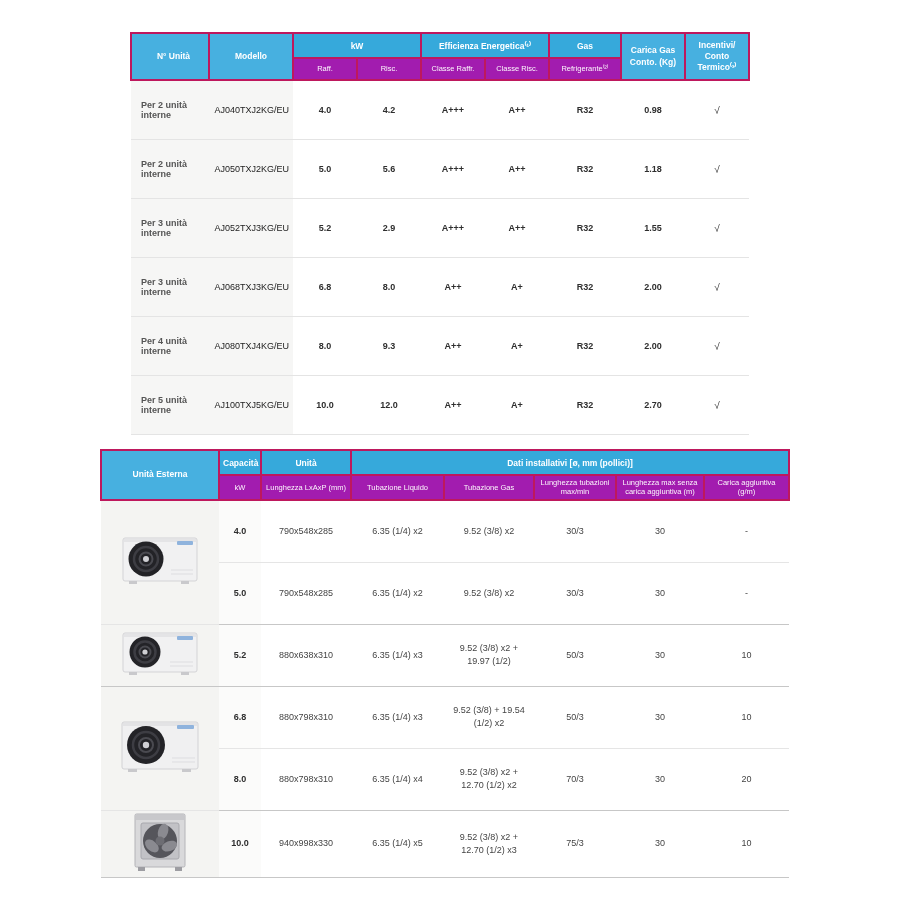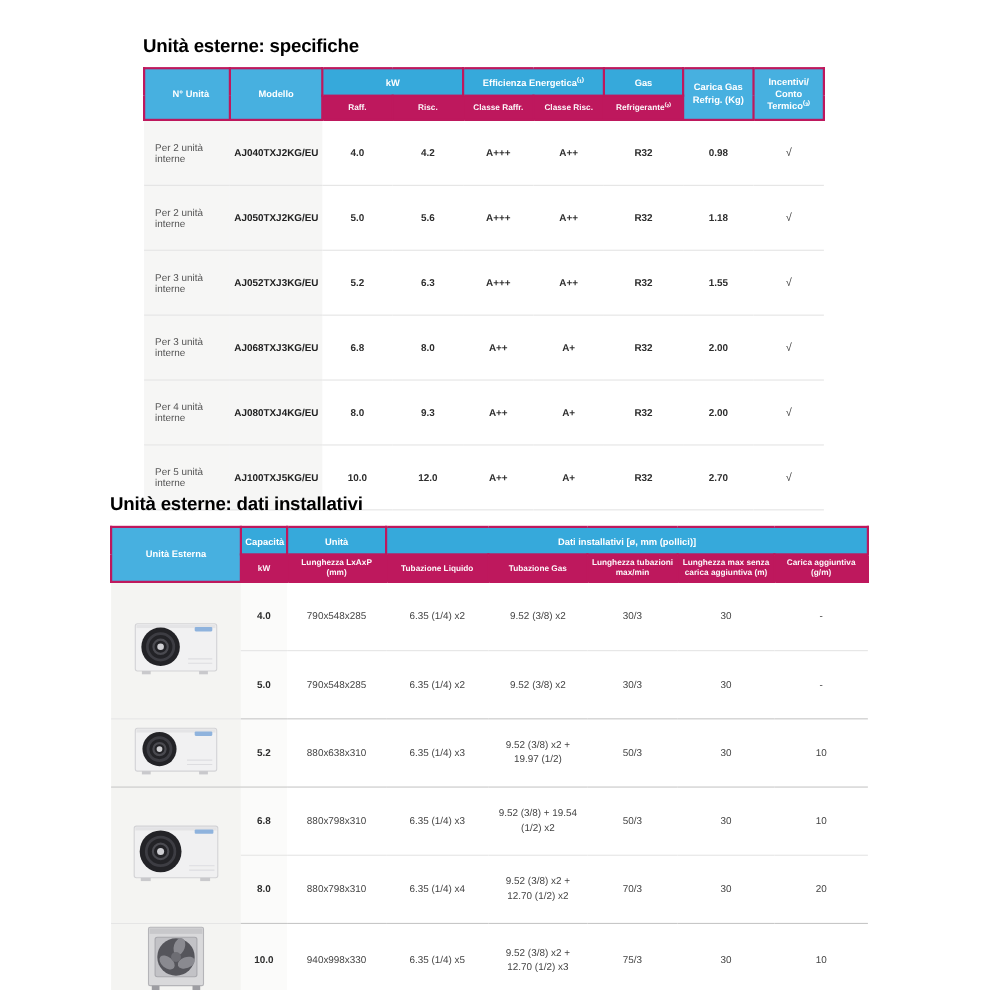--- a/index.html
+++ b/index.html
@@ -15,70 +15,69 @@
 
   table{border-collapse:collapse;table-layout:fixed;}
   #t1{width:618px;}
   #t2{width:688px;}
 
   th{
     color:#fff;font-weight:bold;vertical-align:middle;text-align:center;
     border:2px solid #be185d;padding:2px 3px;
   }
   .htop{background:#36a9db;font-size:8.5px;height:19px;}
-  .hsub{background:#be185d;font-size:7.5px;font-weight:bold;color:rgba(255,255,255,0.97);height:16px;line-height:1.25;text-align:center;}
+  .hsub{background:#a21caf;font-size:7.5px;font-weight:normal;color:rgba(255,255,255,0.97);height:16px;line-height:1.25;text-align:center;}
   .hspan{background:#47b0e0;font-size:8.5px;line-height:1.3;}
   #t1 th.left{text-align:center;padding-left:10px;}
 
   #t1 td{
     height:54px;text-align:center;vertical-align:middle;font-size:9px;color:#333;
     border-bottom:1px solid #e4e4e4;padding:2px 4px;
   }
   #t1 td.shade{background:#f6f6f5;}
-  #t1 td.rowlabel{text-align:left;padding-left:10px;color:#555;font-weight:normal;}
-  #t1 td.model{font-weight:bold;color:#222;text-align:right;}
+  #t1 td.rowlabel{text-align:left;padding-left:10px;color:#555;font-weight:bold;}
+  #t1 td.model{font-weight:normal;color:#222;text-align:right;}
   #t1 td.val{font-weight:bold;color:#2e2e2e;}
   #t1 td.check{font-size:10px;color:#333;}
 
   #t2 td{
     height:57px;text-align:center;vertical-align:middle;font-size:9px;color:#444;
     padding:2px 5px;line-height:1.45;
   }
   #t2 tr.inner td{border-bottom:1px solid #e5e5e5;}
   #t2 tr.group-end td{border-bottom:1px solid #c7c7c7;}
   #t2 td.imgcell{background:#f4f4f2;border-bottom:1px solid #c7c7c7;padding:0;}
   #t2 td.cap{font-weight:bold;color:#2e2e2e;background:#fbfbfa;}
   #t2 tr.last td{height:60px;}
 </style>
 </head>
 <body>
 
 <div class="section" id="sec-specs">
-  <h2 class="sec-title">Unità esterne: specifiche</h2>
 
   <table id="t1">
     <colgroup>
       <col style="width:78px">
         <col style="width:84px">
         <col style="width:64px">
         <col style="width:64px">
       <col style="width:64px">
         <col style="width:64px">
         <col style="width:72px">
         <col style="width:64px">
         <col style="width:64px">
     </colgroup>
     <thead>
       <tr>
         <th rowspan="2" class="hspan left">N° Unità</th>
         <th rowspan="2" class="hspan">Modello</th>
         <th colspan="2" class="htop">kW</th>
         <th colspan="2" class="htop">Efficienza Energetica⁽¹⁾</th>
         <th class="htop">Gas</th>
-        <th rowspan="2" class="hspan">Carica Gas Refrig. (Kg)</th>
+        <th rowspan="2" class="hspan">Carica Gas Conto. (Kg)</th>
         <th rowspan="2" class="hspan">Incentivi/ Conto Termico⁽³⁾</th>
       </tr>
       <tr>
         <th class="hsub">Raff.</th>
         <th class="hsub">Risc.</th>
         <th class="hsub">Classe Raffr.</th>
         <th class="hsub">Classe Risc.</th>
         <th class="hsub">Refrigerante⁽²⁾</th>
       </tr>
     </thead>
@@ -102,21 +101,21 @@
         <td class="val">A+++</td>
         <td class="val">A++</td>
         <td class="val">R32</td>
         <td class="val">1.18</td>
         <td class="check">√</td>
       </tr>
       <tr>
         <td class="shade rowlabel">Per 3 unità interne</td>
         <td class="shade model">AJ052TXJ3KG/EU</td>
         <td class="val">5.2</td>
-        <td class="val">6.3</td>
+        <td class="val">2.9</td>
         <td class="val">A+++</td>
         <td class="val">A++</td>
         <td class="val">R32</td>
         <td class="val">1.55</td>
         <td class="check">√</td>
       </tr>
       <tr>
         <td class="shade rowlabel">Per 3 unità interne</td>
         <td class="shade model">AJ068TXJ3KG/EU</td>
         <td class="val">6.8</td>
@@ -147,21 +146,20 @@
         <td class="val">A+</td>
         <td class="val">R32</td>
         <td class="val">2.70</td>
         <td class="check">√</td>
       </tr>
     </tbody>
   </table>
 </div>
 
 <div class="section" id="sec-install">
-  <h2 class="sec-title">Unità esterne: dati installativi</h2>
 
   <table id="t2">
     <colgroup>
       <col style="width:118px">
         <col style="width:42px">
         <col style="width:90px">
         <col style="width:93px">
       <col style="width:90px">
         <col style="width:82px">
         <col style="width:88px">

